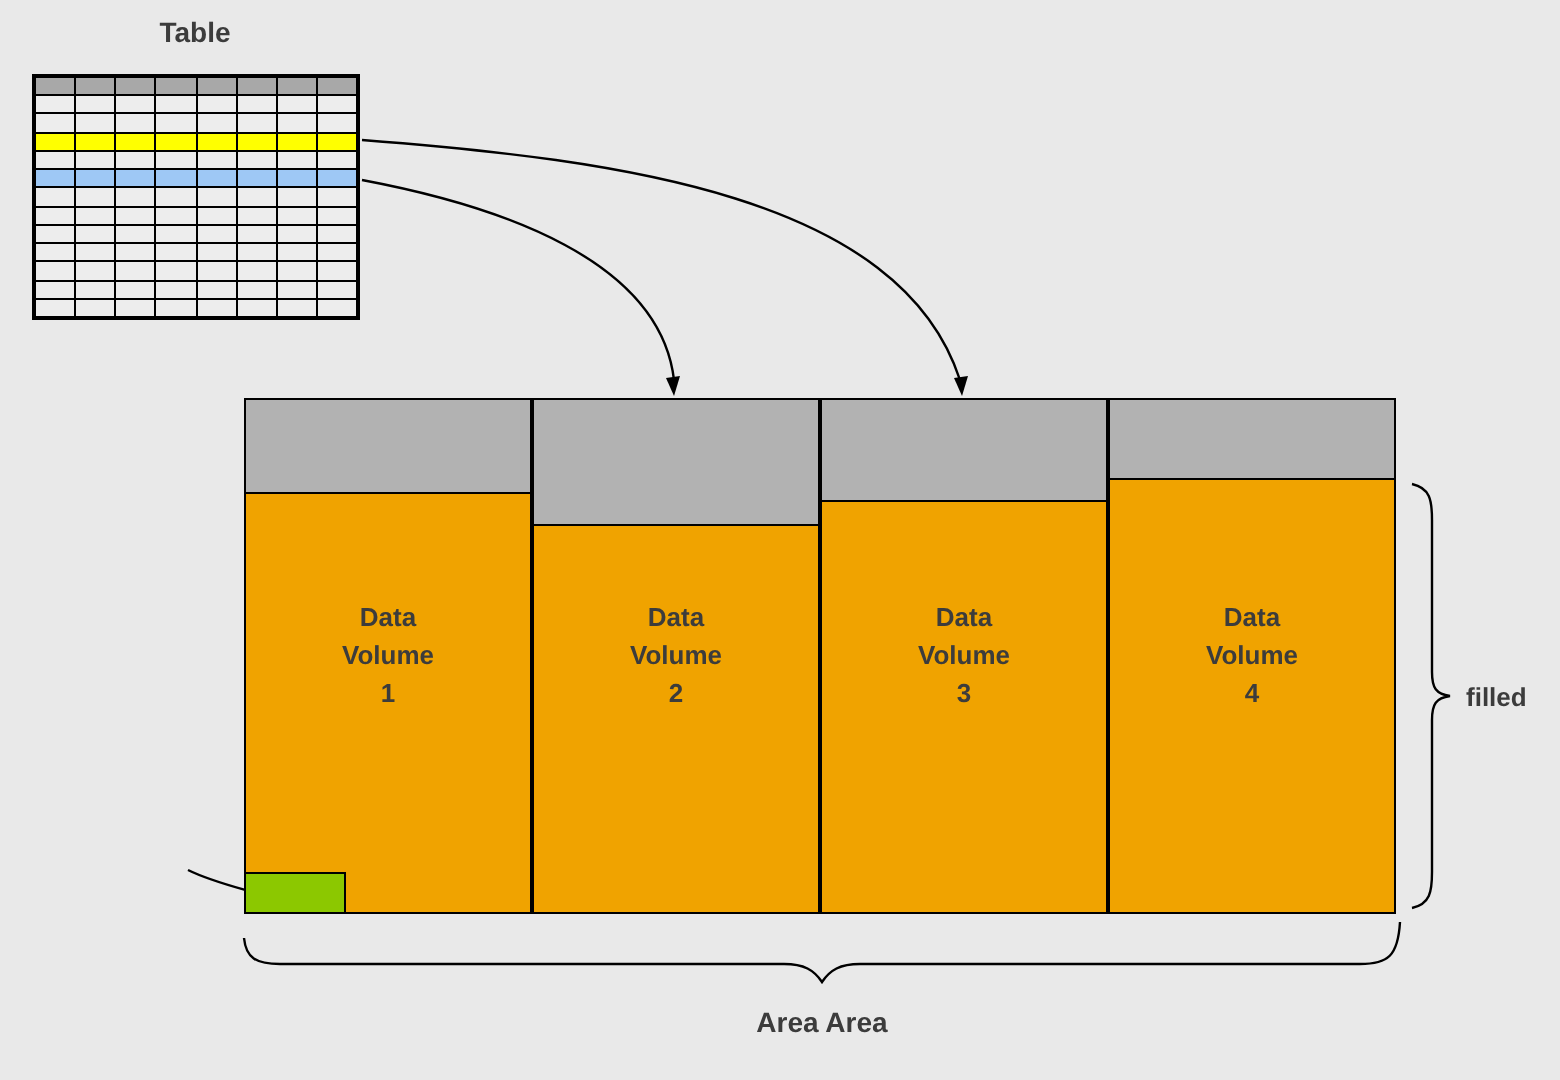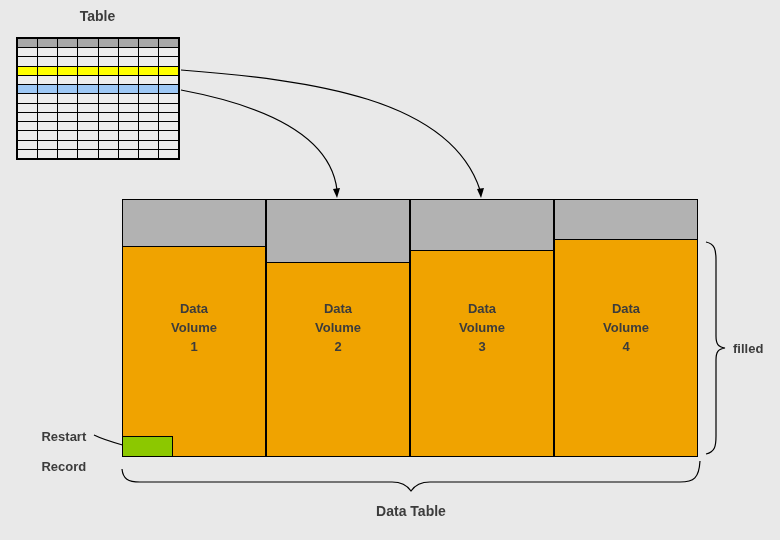--- a/index.html
+++ b/index.html
@@ -254,21 +254,17 @@
   <div class="volume" id="volume-4" style="background: rgb(240, 163, 0);">
     <div class="vol-empty" style="height: 40px; background: rgb(178, 178, 178);"></div>
     <div class="vol-label">
       <span>Data</span>
       <span>Volume</span>
       <span>4</span>
     </div>
   </div>
 
   <div id="restart-record-box" style="background: rgb(140, 200, 0);"></div>
-  <div id="restart-record-label" class="label">
-    <span>Restart</span><br>
-    <span>Record</span>
-  </div>
 
   <div id="filled-label" class="label">filled</div>
-  <div id="data-area-label" class="label">Data Table</div>
+  <div id="data-area-label" class="label">Area Area</div>
 
 </div>
 
 </body></html>

